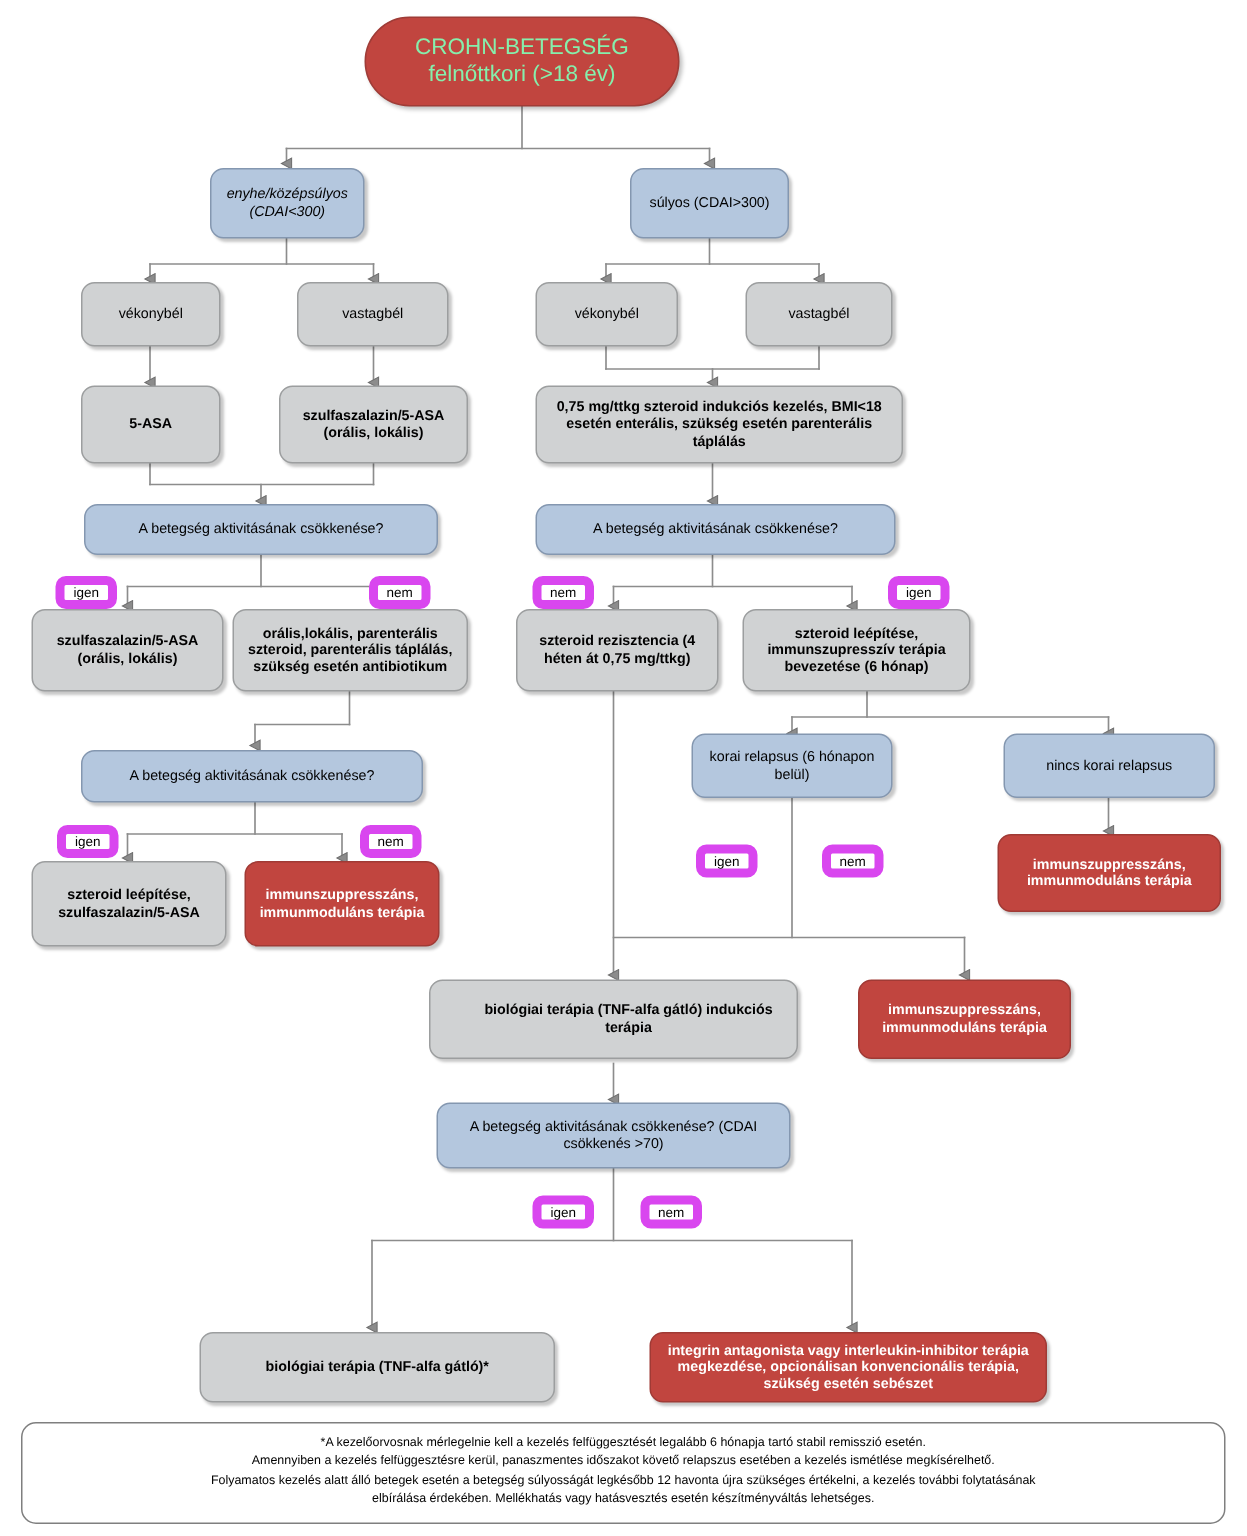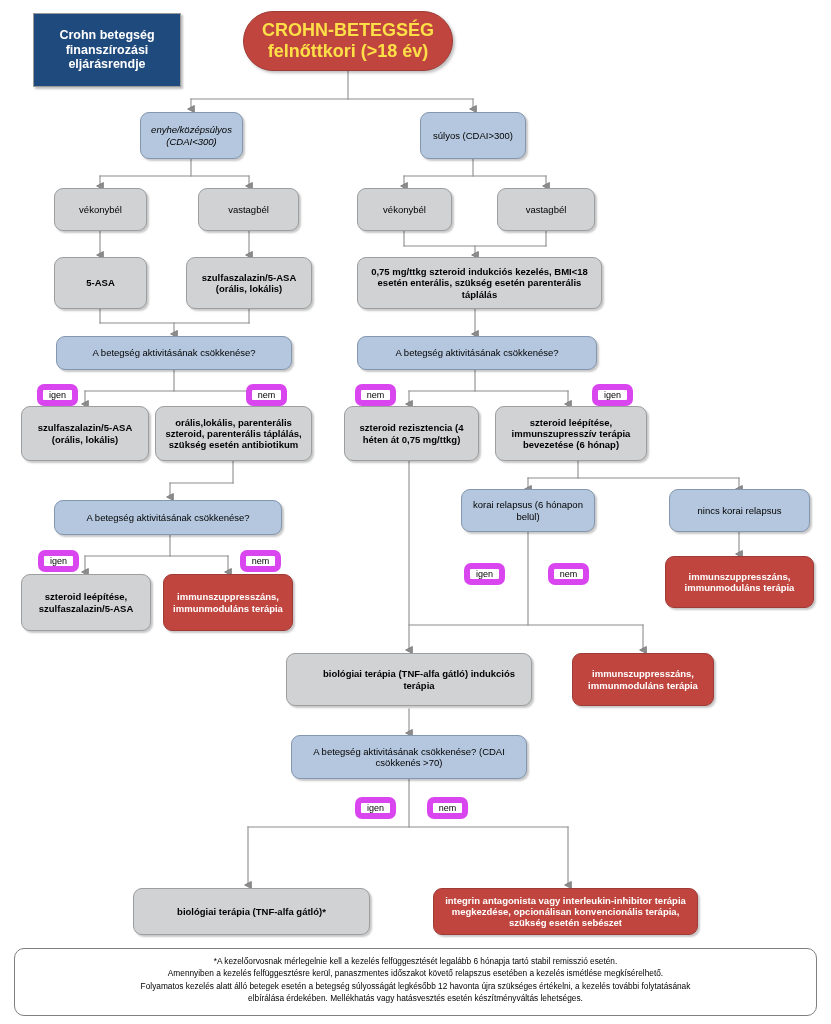--- a/index.html
+++ b/index.html
@@ -43,23 +43,23 @@
     border: 1px solid #9a9a9a;
     color: #ffffff;
     font-weight: bold;
     font-size: 12.5px;
     border-radius: 0;
     box-shadow: 2px 2px 2px rgba(0,0,0,0.25);
   }
   .root {
     background: #C1453F;
     border: 1px solid #9f3c37;
-    color: #fde047;
-    font-weight: bold;
-    font-size: 18px;
+    color: #86efac;
+    font-weight: normal;
+    font-size: 15px;
     border-radius: 42px;
     box-shadow: 2px 2px 3px rgba(0,0,0,0.25);
   }
   .blue {
     background: #B4C7DE;
     border: 1px solid #8497B0;
     color: #000000;
     font-size: 9.5px;
     border-radius: 9px;
     box-shadow: 2px 2px 2px rgba(0,0,0,0.22);
@@ -181,23 +181,20 @@
 
       <path d="M409,709 L409,733" marker-end="url(#ah)"></path>
 
       <path d="M409,779 L409,827"></path>
       <path d="M248,827 L568,827"></path>
       <path d="M248,827 L248,885" marker-end="url(#ah)"></path>
       <path d="M568,827 L568,885" marker-end="url(#ah)"></path>
     </g>
   </svg>
 
-  <div class="node title-box" style="left:33px; top:13px; width:148px; height:74px;">
-    <span>Crohn betegség finanszírozási eljárásrendje</span>
-  </div>
 
   <div class="node root" style="left:243px; top:11px; width:210px; height:60px;">
     <span>CROHN-BETEGSÉG felnőttkori (&gt;18 év)</span>
   </div>
 
   <div class="node blue" style="left:140px; top:112px; width:103px; height:47px;font-style:italic;">
     <span>enyhe/középsúlyos (CDAI&lt;300)</span>
   </div>
 
   <div class="node blue" style="left:420px; top:112px; width:106px; height:47px;">

